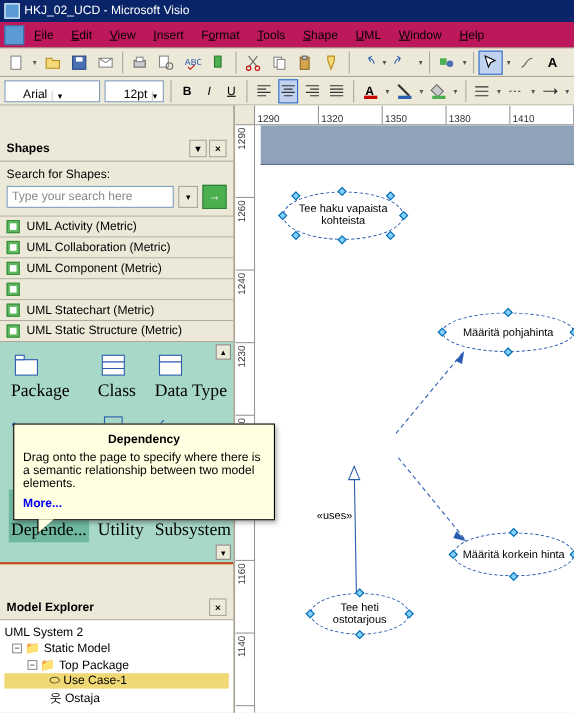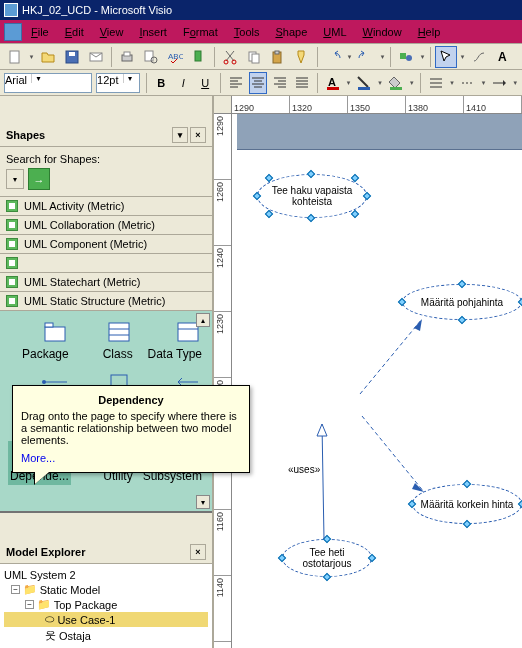--- a/index.html
+++ b/index.html
@@ -11,21 +11,21 @@
 .menu-bar .ico { width: 18px; height: 18px; background: #5b9bd5; border: 1px solid #3a6ea5; }
 .menu-item { padding: 3px 7px; cursor: default; }
 .menu-item u { text-decoration: underline; }
 
 .toolbar { background: #ece9d8; height: 26px; display: flex; align-items: center; padding: 0 4px; gap: 2px; border-bottom: 1px solid #aca899; }
 .tbtn { width: 22px; height: 22px; display: flex; align-items: center; justify-content: center; cursor: pointer; border: 1px solid transparent; }
 .tsep { width: 1px; height: 20px; background: #aca899; margin: 0 2px; }
 .tdd { width: 7px; display: flex; align-items: center; justify-content: center; font-size: 7px; color: #555; }
 
 .font-bar { background: #ece9d8; height: 26px; display: flex; align-items: center; padding: 0 4px; gap: 4px; border-bottom: 1px solid #aca899; }
-.combo { background: #fff; border: 1px solid #7f9db9; height: 20px; display: flex; align-items: flex-start; padding: 0 0; }
+.combo { background: #fff; border: 1px solid #7f9db9; height: 20px; display: flex; align-items: flex-end; padding: 0 16px; }
 .combo .arrow { width: 14px; text-align: center; color: #000; font-size: 8px; border-left: 1px solid #ccc; margin-left: 4px; }
 
 .main { display: flex; height: 552px; }
 .left { width: 214px; background: #ece9d8; display: flex; flex-direction: column; border-right: 2px solid #aca899; }
 .right { flex: 1; background: #fff; position: relative; }
 
 .panel-hdr { background: #ece9d8; border-bottom: 1px solid #aca899; padding: 3px 6px; font-weight: bold; display: flex; align-items: center; justify-content: space-between; margin-top: 28px; }
 .panel-hdr .actions { display: flex; gap: 2px; }
 .panel-hdr .pbtn { width: 16px; height: 16px; border: 1px solid #aca899; background: #ece9d8; display: flex; align-items: center; justify-content: center; font-size: 9px; cursor: pointer; }
 
@@ -34,30 +34,30 @@
 .search-input { flex: 1; background: #fff; border: 1px solid #7f9db9; height: 20px; padding: 0 4px; color: #888; display: flex; align-items: center; }
 .search-dd { width: 18px; height: 20px; border: 1px solid #aca899; background: #ece9d8; display: flex; align-items: center; justify-content: center; font-size: 8px; cursor: pointer; }
 .search-go { width: 22px; height: 22px; background: #4caf50; border: 1px solid #2e7d32; display: flex; align-items: center; justify-content: center; cursor: pointer; color: #fff; font-weight: bold; }
 
 .stencil-list { border-top: 1px solid #aca899; }
 .stencil { background: #ece9d8; border-bottom: 1px solid #aca899; padding: 3px 6px; display: flex; align-items: center; gap: 6px; cursor: pointer; }
 .stencil .sicon { width: 12px; height: 12px; background: #5cb85c; border: 1px solid #3d8b3d; position: relative; }
 .stencil .sicon::before { content: ""; position: absolute; inset: 2px; background: #fff; }
 
 .shape-pane { background: #a8d8c8; flex: 1; padding: 8px; position: relative; display: grid; grid-template-columns: repeat(3, 1fr); gap: 6px; align-content: start; }
-.shape-item { display: flex; flex-direction: column; align-items: flex-end; gap: 4px; font-size: 12px; color: #000; cursor: pointer; padding: 2px; }
+.shape-item { display: flex; flex-direction: column; align-items: flex-start; gap: 4px; font-size: 16px; color: #000; cursor: pointer; padding: 2px; font-family: Liberation Serif, serif; }
 .shape-item .sicn { width: 28px; height: 22px; display: flex; align-items: center; justify-content: center; }
 
 .tooltip { position: absolute; left: 12px; top: 385px; width: 238px; background: #ffffe1; border: 1px solid #000; padding: 8px; z-index: 50; box-shadow: 2px 2px 4px rgba(0,0,0,0.3); }
 .tooltip .tt-title { font-weight: bold; text-align: center; margin-bottom: 4px; }
-.tooltip .tt-more { color: #0000ee; margin-top: 6px; cursor: pointer; }
+.tooltip .tt-more { color: #0000ee; margin-top: 6px; cursor: pointer; font-weight: bold; }
 .tooltip .tt-tail { position: absolute; bottom: -12px; left: 22px; width: 0; height: 0; border-left: 0 solid transparent; border-right: 14px solid transparent; border-top: 12px solid #ffffe1; }
 .tooltip .tt-tail2 { position: absolute; bottom: -13px; left: 21px; width: 0; height: 0; border-left: 0 solid transparent; border-right: 15px solid transparent; border-top: 13px solid #000; z-index: -1; }
 
-.explorer { border-top: 2px solid #737373; }
+.explorer { border-top: 2px solid #c2410c; }
 .tree { background: #fff; padding: 4px; font-size: 11px; height: 84px; overflow: hidden; }
 .tree-row { display: flex; align-items: center; gap: 3px; padding: 1px 0; }
 .tree-row.sel { background: #f0d874; }
 .tree-indent { display: inline-block; }
 .tbox { width: 9px; height: 9px; border: 1px solid #919191; display: inline-flex; align-items: center; justify-content: center; font-size: 8px; line-height: 1; background: #fff; color: #000; }
 
 .ruler-h { position: absolute; top: 0; left: 18px; right: 0; height: 18px; background: #fff; border-bottom: 1px solid #888; display: flex; overflow: hidden; }
 .ruler-v { position: absolute; top: 18px; left: 0; bottom: 0; width: 18px; background: #fff; border-right: 1px solid #888; display: flex; flex-direction: column; overflow: hidden; }
 .rcorner { position: absolute; top: 0; left: 0; width: 18px; height: 18px; background: #ece9d8; border-right: 1px solid #888; border-bottom: 1px solid #888; }
 .rtick { position: relative; width: 66px; border-right: 1px solid #999; font-size: 9px; color: #333; }
@@ -300,20 +300,21 @@
     <div class="panel-hdr">
       <span>Shapes</span>
       <div class="actions">
         <div class="pbtn">▾</div>
         <div class="pbtn">×</div>
       </div>
     </div>
     <div class="search-area">
       <div>Search for Shapes:</div>
       <div class="search-row">
+        <div class="search-input">Type your search here</div>
         <div class="search-dd">▾</div>
         <div class="search-go">→</div>
       </div>
     </div>
     <div class="stencil-list" id="stencils">
         <div class="stencil">
           <span class="sicon"></span>
           <span>UML Activity (Metric)</span>
         </div>
         <div class="stencil">

